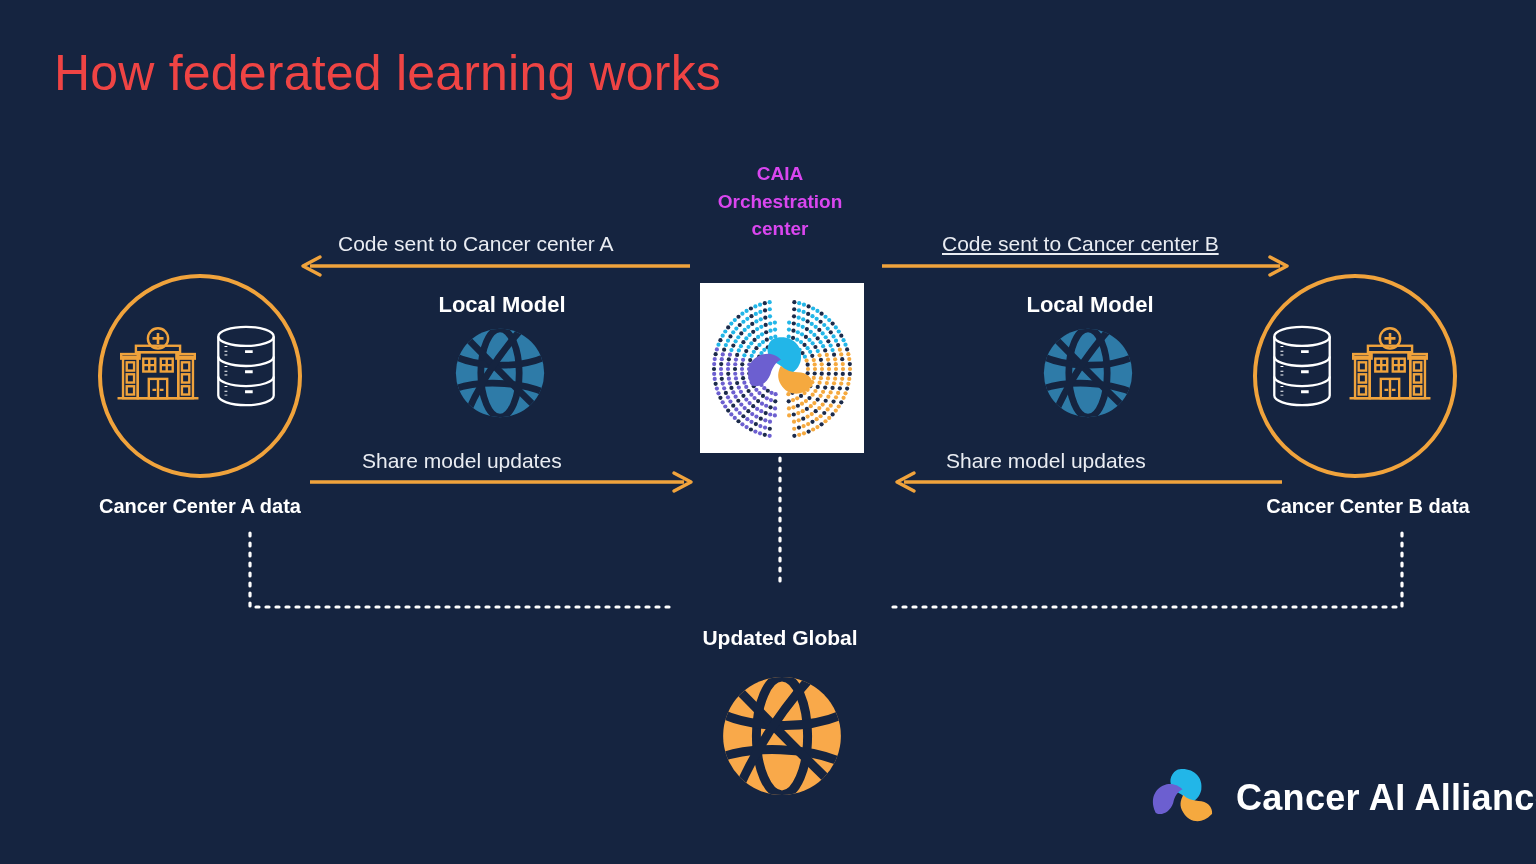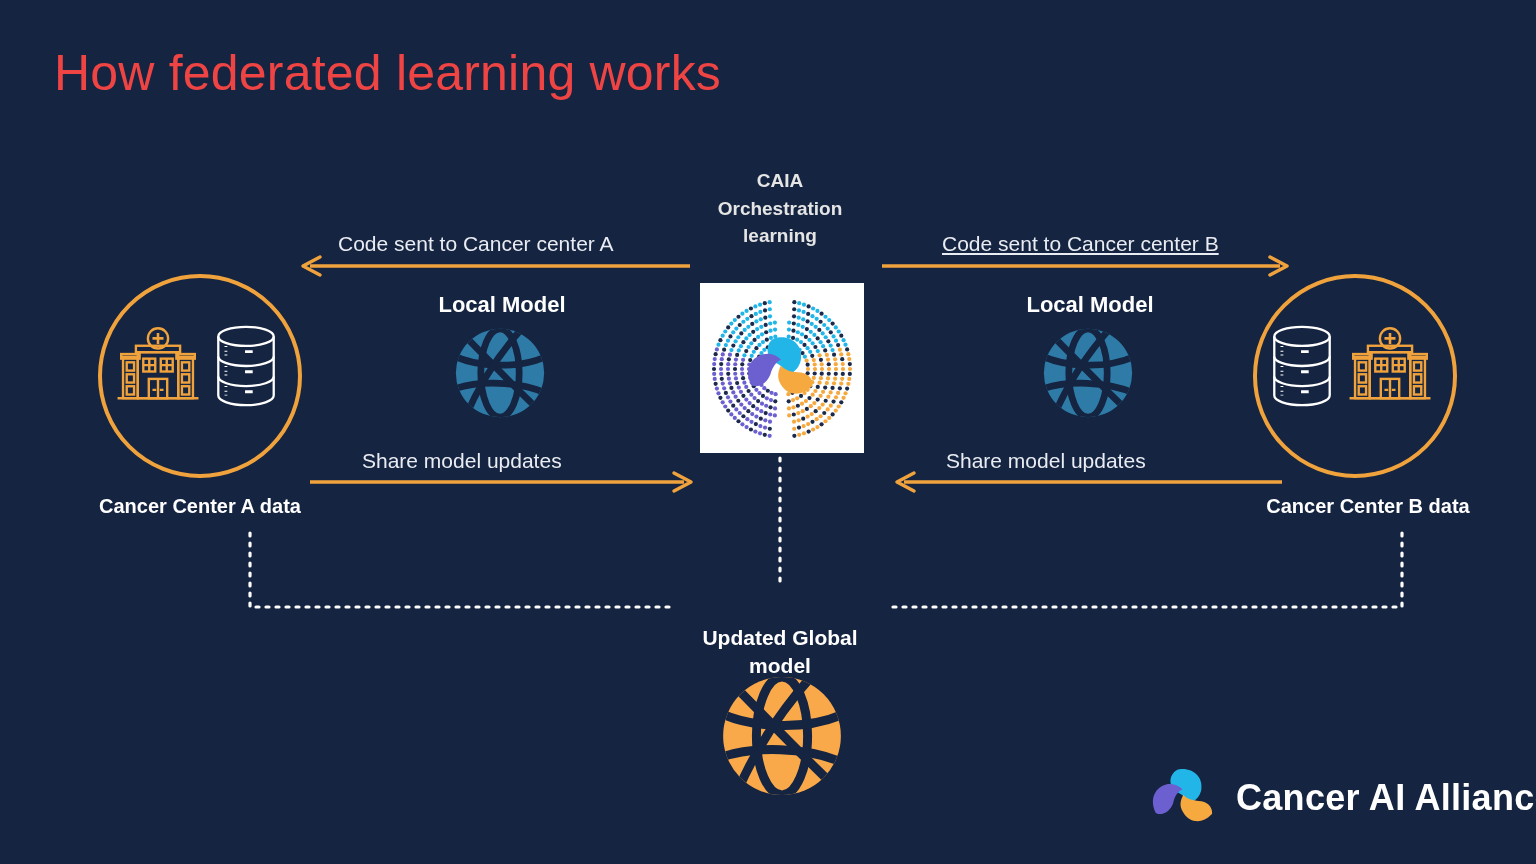--- a/index.html
+++ b/index.html
@@ -15,22 +15,22 @@
   
   .title {
     position:absolute; left:54px; top:44px;
     font-size:50px; font-weight:300; color:#ef4444;
     letter-spacing:0.2px; white-space:nowrap;
   }
 
   
   .caia-heading {
     position:absolute; left:680px; top:160px; width:200px;
-    text-align:center; color:#e5e5e5;
-    font-size:19px; font-weight:bold; line-height:1.45;margin-top:7px;
+    text-align:center; color:#d946ef;
+    font-size:19px; font-weight:bold; line-height:1.45;
   }
 
   
   .arrow-label {
     position:absolute; color:#e9ecf2; font-size:21px;
     font-weight:400; white-space:nowrap; text-align:left;
   }
   .arrow-svg { position:absolute; }
 
   
@@ -79,21 +79,21 @@
 </head>
 <body>
 
 <div class="stage">
 
   <div class="title">How federated learning works</div>
 
   <div class="caia-heading">
     <div>CAIA</div>
     <div>Orchestration</div>
-    <div>learning</div>
+    <div>center</div>
   </div>
 
   <div class="arrow-label" style="left:338px; top:232px; width:298px;">Code sent to Cancer center A</div>
   <svg class="arrow-svg" style="left:298px; top:252px;" width="400" height="28">
     <line x1="12" y1="14" x2="392" y2="14" stroke="#F0A33C" stroke-width="3.5"></line>
     <polyline points="22,5 5,14 22,23" fill="none" stroke="#F0A33C" stroke-width="3.5" stroke-linecap="round" stroke-linejoin="round"></polyline>
   </svg>
 
   <div class="arrow-label" style="left:942px; top:232px; width:392px;text-decoration:underline;">Code sent to Cancer center B</div>
   <svg class="arrow-svg" style="left:876px; top:252px;" width="420" height="28">
@@ -646,21 +646,20 @@
   <svg class="dotted-layer" width="1536" height="864">
     <g stroke="#ffffff" stroke-width="3.2" stroke-dasharray="3,7" stroke-linecap="round" fill="none">
       <path d="M250 533 V607 H672"></path>
       <path d="M1402 533 V607 H886"></path>
       <path d="M780 458 V586"></path>
     </g>
   </svg>
 
   <div class="global-label">
     <div>Updated Global</div>
-    <div>model</div>
   </div>
   <svg class="globe" style="left:718px; top:672px;" width="128" height="128" viewBox="0 0 100 100">
     <defs>
       <clipPath id="gclipC">
           <circle cx="50" cy="50" r="46"></circle>
         </clipPath>
     </defs>
     <circle cx="50" cy="50" r="46" fill="#F9A94A"></circle>
     <g clip-path="url(#gclipC)" fill="none" stroke="#152440" stroke-width="7">
       <ellipse cx="50" cy="50" rx="20" ry="46"></ellipse>

